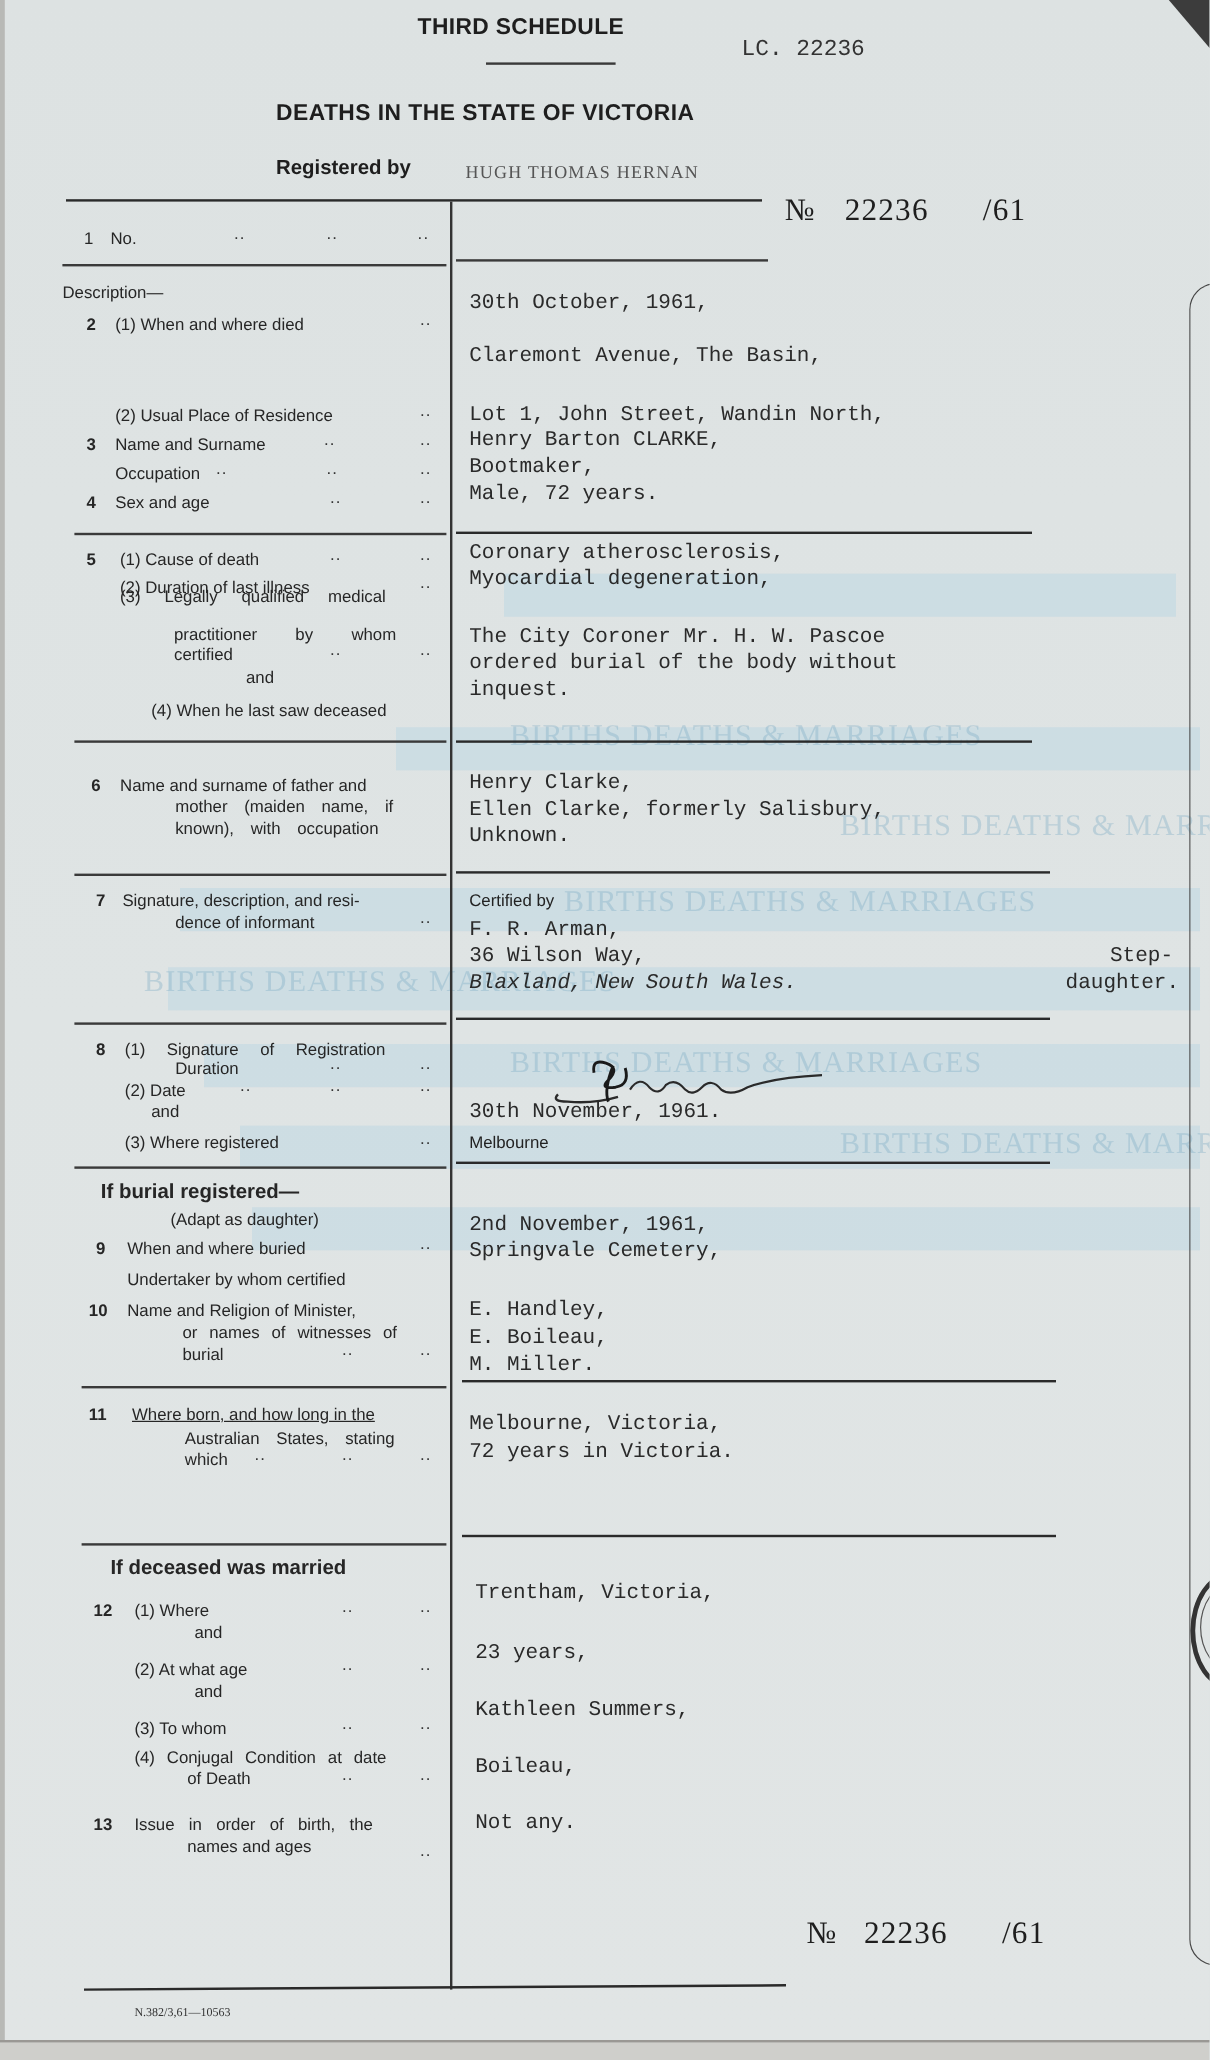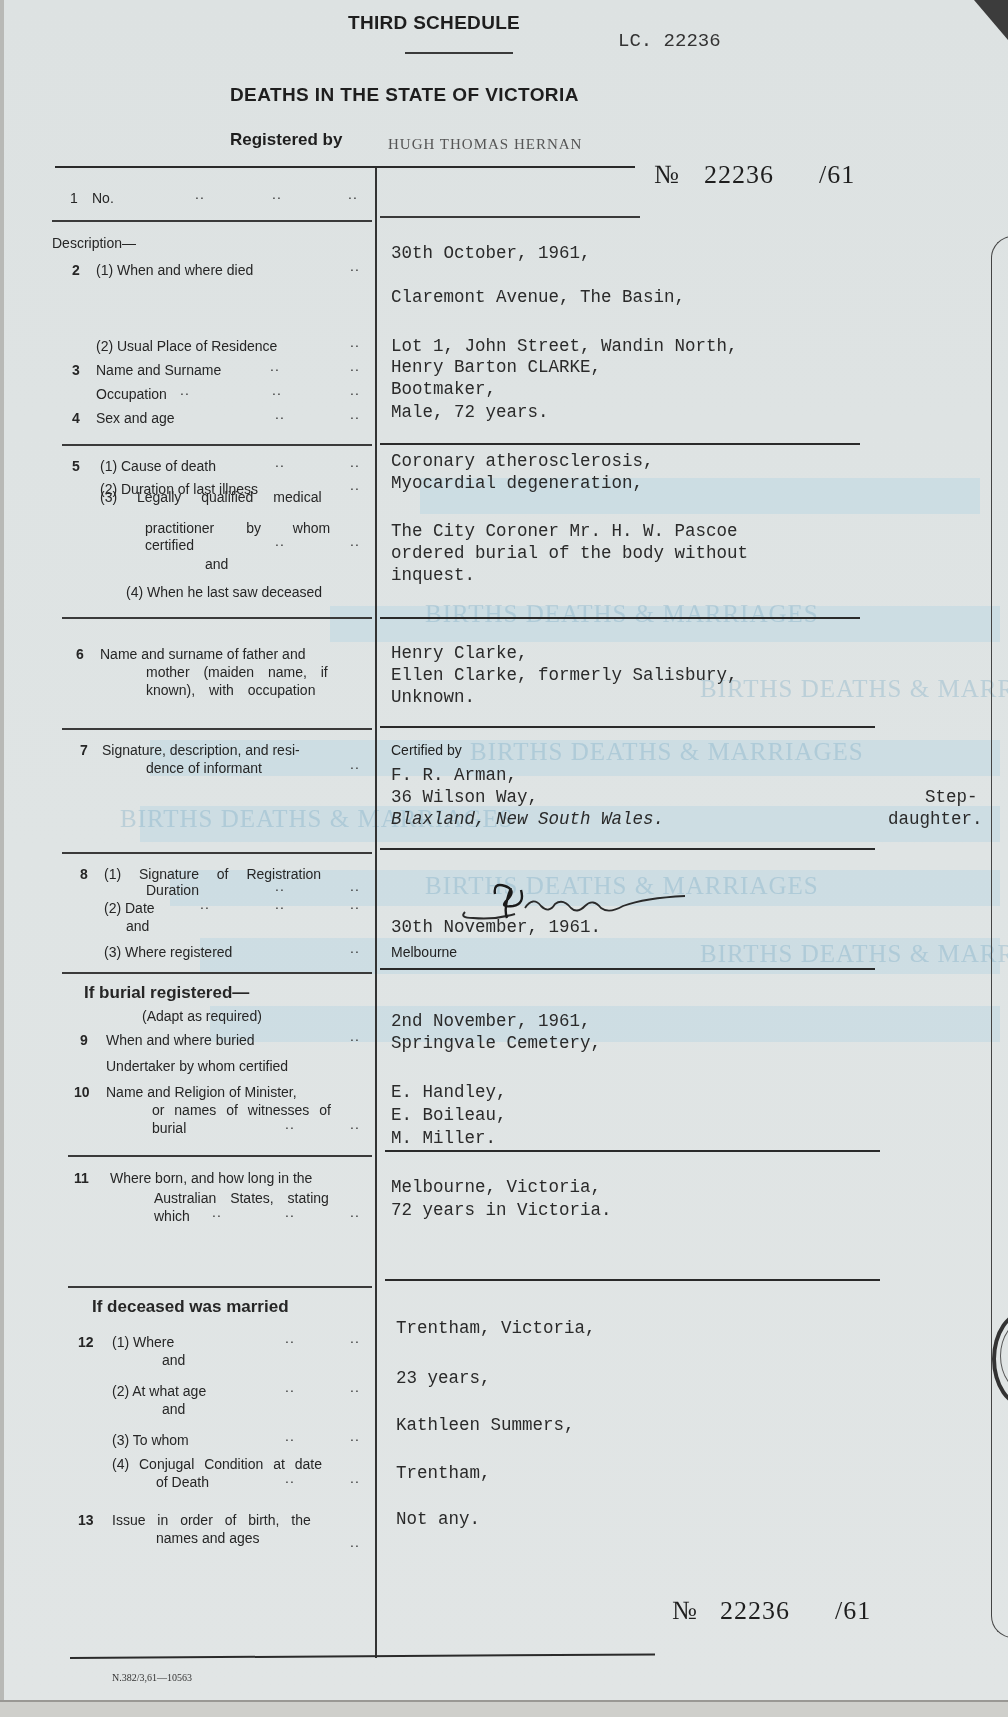--- a/index.html
+++ b/index.html
@@ -200,21 +200,21 @@
   <path d="M40 16 Q38 4 50 8 Q62 12 52 22 Q44 30 58 28 Q70 26 66 12 M56 10 Q48 30 52 40" stroke="#1a1a1a" stroke-width="2.4" fill="none"></path>
   <path d="M70 30 Q78 18 86 28 Q94 36 100 26 Q108 20 116 30 Q122 36 130 28 Q138 20 146 30 Q154 36 168 28 Q190 20 230 18" stroke="#2a2a2a" stroke-width="1.8" fill="none"></path>
 </svg>
 <div class="val" style="left:391px;top:918px;">30th November, 1961.</div>
 <div class="val-sans" style="left:391px;top:944px;">Melbourne</div>
 
 <div class="rule thin" style="left:62px;top:972px;width:310px;"></div>
 <div class="rule" style="left:380px;top:968px;width:495px;"></div>
 
 <div class="lbl bold" style="left:84px;top:984px;">If burial registered—</div>
-<div class="lbl" style="left:142px;top:1008px;">(Adapt as required)</div>
+<div class="lbl" style="left:142px;top:1008px;">(Adapt as daughter)</div>
 <div class="num" style="left:80px;top:1032px;">9</div>
 <div class="lbl" style="left:106px;top:1032px;">When and where buried</div>
 <div class="dots" style="left:350px;top:1028px;">..</div>
 <div class="lbl" style="left:106px;top:1058px;">Undertaker by whom certified</div>
 <div class="val" style="left:391px;top:1012px;">2nd November, 1961,</div>
 <div class="val" style="left:391px;top:1034px;">Springvale Cemetery,</div>
 
 <div class="num" style="left:74px;top:1084px;">10</div>
 <div class="lbl" style="left:106px;top:1084px;">Name and Religion of Minister,</div>
 <div class="lbl" style="left:152px;top:1102px;word-spacing:6px;">or names of witnesses of</div>
@@ -222,21 +222,21 @@
 <div class="dots" style="left:285px;top:1116px;">..</div>
 <div class="dots" style="left:350px;top:1116px;">..</div>
 <div class="val" style="left:391px;top:1083px;text-align:right;">E. Handley,</div>
 <div class="val" style="left:391px;top:1106px;">E. Boileau,</div>
 <div class="val" style="left:391px;top:1129px;">M. Miller.</div>
 
 <div class="rule thin" style="left:68px;top:1155px;width:304px;"></div>
 <div class="rule" style="left:385px;top:1150px;width:495px;"></div>
 
 <div class="num" style="left:74px;top:1170px;">11</div>
-<div class="lbl" style="left:110px;top:1170px;">Where born, and how long in the</div>
+<div class="lbl" style="left:110px;top:1170px;text-decoration:underline;">Where born, and how long in the</div>
 <div class="lbl" style="left:154px;top:1190px;word-spacing:10px;">Australian States, stating</div>
 <div class="lbl" style="left:154px;top:1208px;">which</div>
 <div class="dots" style="left:212px;top:1204px;">..</div>
 <div class="dots" style="left:285px;top:1204px;">..</div>
 <div class="dots" style="left:350px;top:1204px;">..</div>
 <div class="val" style="left:391px;top:1178px;">Melbourne, Victoria,</div>
 <div class="val" style="left:391px;top:1201px;">72 years in Victoria.</div>
 
 <div class="rule thin" style="left:68px;top:1286px;width:304px;"></div>
 <div class="rule" style="left:385px;top:1279px;width:495px;"></div>
@@ -255,21 +255,21 @@
 <div class="dots" style="left:285px;top:1428px;">..</div>
 <div class="dots" style="left:350px;top:1428px;">..</div>
 <div class="lbl" style="left:112px;top:1456px;word-spacing:6px;">(4) Conjugal Condition at date</div>
 <div class="lbl" style="left:156px;top:1474px;text-align:right;">of Death</div>
 <div class="dots" style="left:285px;top:1470px;">..</div>
 <div class="dots" style="left:350px;top:1470px;">..</div>
 
 <div class="val" style="left:396px;top:1319px;">Trentham, Victoria,</div>
 <div class="val" style="left:396px;top:1369px;">23 years,</div>
 <div class="val" style="left:396px;top:1416px;">Kathleen Summers,</div>
-<div class="val" style="left:396px;top:1464px;">Trentham,</div>
+<div class="val" style="left:396px;top:1464px;">Boileau,</div>
 
 <div class="num" style="left:78px;top:1512px;">13</div>
 <div class="lbl" style="left:112px;top:1512px;word-spacing:8px;">Issue in order of birth, the</div>
 <div class="lbl" style="left:156px;top:1530px;">names and ages</div>
 <div class="dots" style="left:350px;top:1534px;">..</div>
 <div class="val" style="left:396px;top:1510px;">Not any.</div>
 
 <div class="abs" style="left:672px;top:1596px;">
   <span class="no-sym">№</span>
   <span class="no-num" style="margin-left:18px;">22236</span>

